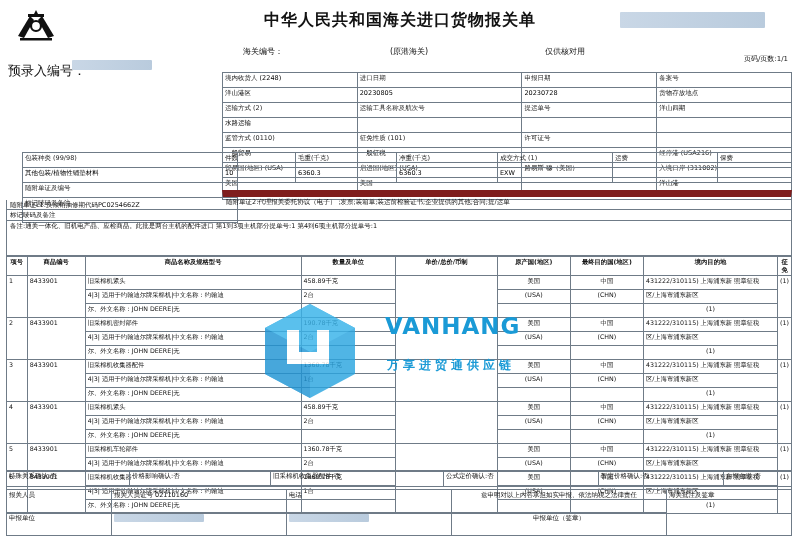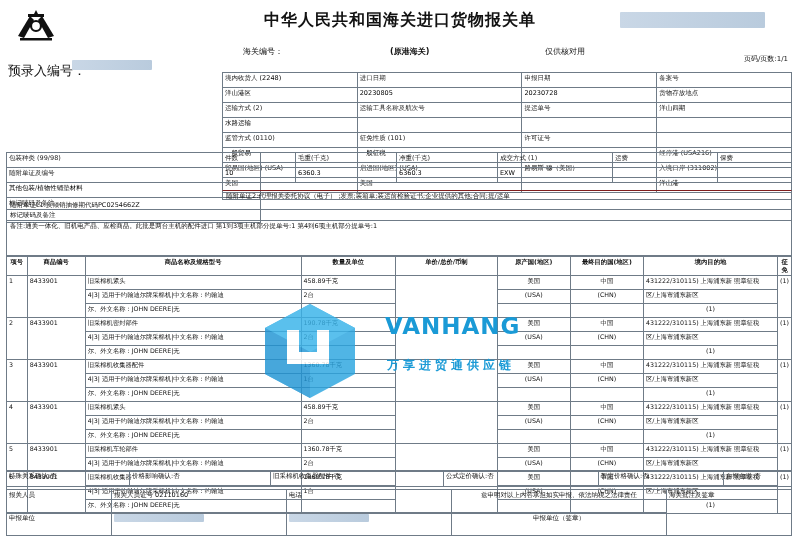--- a/index.html
+++ b/index.html
@@ -18,21 +18,21 @@
   .title{
     position:absolute;left:190px;top:10px;width:420px;
     text-align:center;font-size:16px;font-weight:bold;letter-spacing:1px;
     font-family:"DejaVu Sans","Liberation Sans",sans-serif;
   }
   .redact{background:linear-gradient(90deg,#c9d7e6,#b9cbdd);border-radius:1px;display:inline-block;}
   .hdr-redact{position:absolute;left:620px;top:12px;width:145px;height:16px;}
 
   .subrow{position:absolute;left:0;top:46px;width:800px;height:16px;font-size:8px;}
   .sub-a{position:absolute;left:243px;top:0;}
-  .sub-b{position:absolute;left:390px;top:0;font-weight:bold;}
+  .sub-b{position:absolute;left:390px;top:0;}
   .sub-c{position:absolute;left:545px;top:0;}
   .sub-d{position:absolute;right:12px;top:8px;font-size:7px;}
 
   .preentry{position:absolute;left:8px;top:62px;font-size:13px;}
   .preentry-redact{position:absolute;left:72px;top:60px;width:80px;height:10px;}
 
   
   table.grid{
     position:absolute;border-collapse:collapse;
     font-size:6.5px;line-height:1.25;
@@ -44,21 +44,21 @@
   }
   .lbl{color:#222;}
   .val{color:#000;}
   .c{text-align:center;}
 
   
   #topinfo{left:222px;top:72px;width:570px;}
   #topinfo td{height:12px;}
 
   
-  #leftinfo{left:6px;top:152px;width:255px;}
+  #leftinfo{left:22px;top:152px;width:216px;}
   #leftinfo td{height:12px;}
 
   
   #wide1{left:222px;top:152px;width:570px;}
   #wide1 td{height:12px;}
 
   .fullrow{
     position:absolute;border:1px solid #6f7b87;border-top:none;
     font-size:6.5px;padding:1px 3px;box-sizing:border-box;
   }
@@ -178,24 +178,24 @@
     </tr>
   </tbody>
     </table>
 
   <table class="grid" id="leftinfo">
     <tbody>
         <tr>
       <td style="width:212px"><span class="lbl">包装种类 (99/98)</span></td>
     </tr>
     <tr>
+      <td><span class="val">其他包装/植物性铺垫材料</span></td>
+    </tr>
+    <tr>
       <td><span class="lbl">随附单证及编号</span></td>
-    </tr>
-    <tr>
-      <td><span class="val">其他包装/植物性铺垫材料</span></td>
     </tr>
     <tr>
       <td style="height:22px"><span class="lbl">标记唛码及备注</span></td>
     </tr>
   </tbody>
     </table>
 
   <table class="grid" id="wide1">
     <tbody>
         <tr>
@@ -211,21 +211,21 @@
       <td><span class="val">6360.3</span></td>
       <td><span class="val">6360.3</span></td>
       <td><span class="val">EXW</span></td>
       <td></td>
       <td></td>
     </tr>
   </tbody>
     </table>
 
   <div class="fullrow" style="left:6px;top:200px;width:786px;height:10px;">随附单证L1:反倾销抽修期代码PC0254662Z</div>
-  <div class="fullrow" style="left:222px;top:190px;width:570px;height:10px;border-top:1px solid #7f1d1d;">随附单证2:代理报关委托协议（电子）  ;发票;装箱单;装运前检验证书;企业提供的其他;合同;提/运单</div>
+  <div class="fullrow" style="left:222px;top:190px;width:570px;height:10px;border-top:7px solid #7f1d1d;">随附单证2:代理报关委托协议（电子）  ;发票;装箱单;装运前检验证书;企业提供的其他;合同;提/运单</div>
   <div class="fullrow" style="left:6px;top:210px;width:786px;height:11px;">标记唛码及备注</div>
   <div class="fullrow" style="left:6px;top:221px;width:786px;height:35px;">
     <span>备注:</span><span>通关一体化、旧机电产品、应检商品。此批是两台主机的配件进口  第1到3项主机部分提单号:1                                        第4到6项主机部分提单号:1</span>
     <span style="position:absolute;right:60px;margin-top:35px;">转运前检验检疫证书编号:</span>
   </div>
 
   <table class="grid" id="goods">
     <tbody>
         <tr>
       <td class="hdrc" style="width:16px">项号</td>

